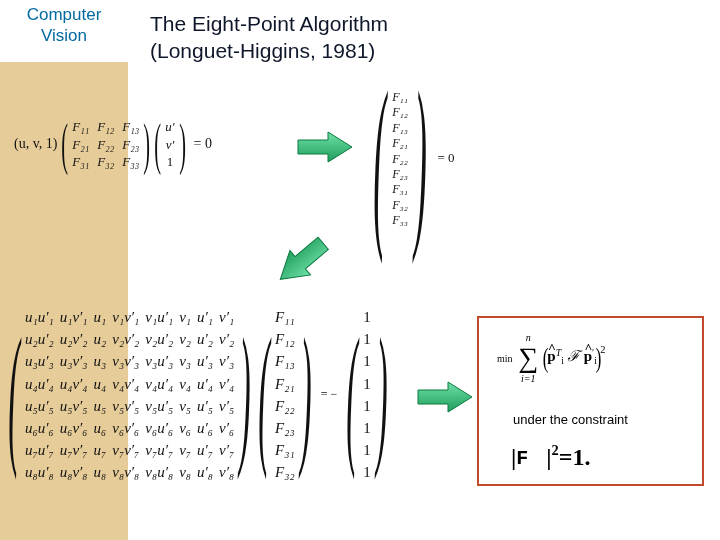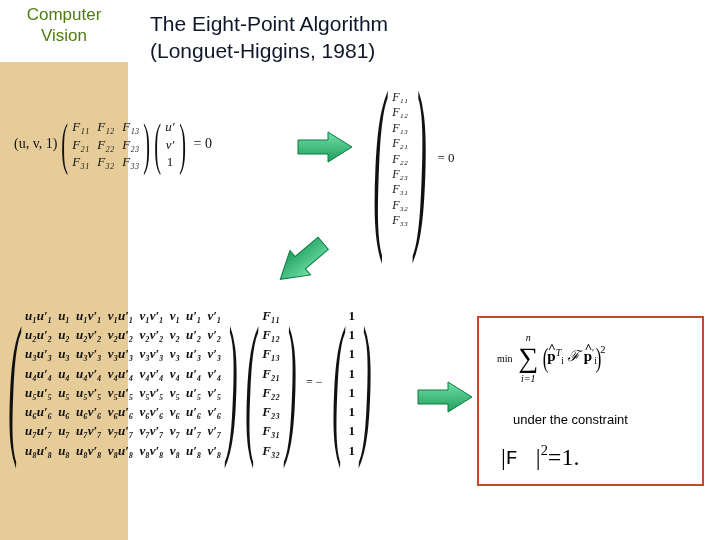--- a/index.html
+++ b/index.html
@@ -21,21 +21,21 @@
     position: absolute;
     left: 0; top: 0;
     width: 128px; height: 62px;
     background: #fff;
   }
   .brand {
     position: absolute;
     left: 0; top: 4px;
     width: 128px;
     text-align: center;
-    color: #4d7c0f;
+    color: #0369a1;
     font-size: 17px;
     line-height: 1.25;
   }
   .title {
     position: absolute;
     left: 150px; top: 10px;
     font-size: 21px;
     font-family: Verdana, Geneva, sans-serif;
     color: #0f172a;
     line-height: 1.3;
@@ -63,21 +63,21 @@
     display: inline-block;
     margin: 0 -6px;
   }
   .paren-tall { font-size: 190px; line-height: 0.75; margin: 0 -22px; transform: scaleX(0.2); }
   .mcol { display: inline-block; text-align: center; padding: 0 4px; line-height: 1.35; font-size: 13px; }
   .mcol div { display:block; }
   .mcol-tall { line-height: 1.28; font-size: 12px; padding: 0 3px; }
   .eq2 { left: 368px; top: 88px; font-size: 13px; }
   .eq3 { left: 6px; top: 306px; font-size: 12px; }
   .paren-xtall { font-size: 156px; line-height: 0.80; margin: 0 -18px; transform: scaleX(0.22); }
-  .mcol-8 { line-height: 1.48; font-size: 13px; padding: 0 3px; text-align: center; font-weight: bold; }
+  .mcol-8 { line-height: 1.48; font-size: 15px; padding: 0 3px; text-align: center; }
   .sub { font-size: 0.65em; vertical-align: -0.25em; font-style: normal; }
   .sup { font-size: 0.65em; vertical-align: 0.55em; font-style: normal; }
   .supi { font-size: 0.65em; vertical-align: 0.55em; }
   
   .cbox {
     position: absolute;
     left: 477px; top: 316px;
     width: 227px; height: 170px;
     border: 2px solid #c24a2a;
     background: #fff;
@@ -102,23 +102,24 @@
   .sum .bot { position: absolute; bottom: -12px; left: 0; right: 0; font-size: 10px; font-style: italic; }
   .bigp { font-size: 28px; font-style: normal; vertical-align: middle; display:inline-block; transform: scaleX(0.6); margin: 0 -3px;}
   .constraint-text {
     position: absolute;
     left: 34px; top: 94px;
     font-family: Liberation Sans, sans-serif;
     font-size: 13px;
   }
   .constraint-eq {
     position: absolute;
-    left: 22px; top: 124px;
+    left: 32px; top: 124px;
     font-family: "Times New Roman", serif;
     font-size: 24px;
+    font-weight: bold;
   }
   .constraint-eq .f { font-family: "Courier New", monospace; font-size: 20px; font-style: normal; vertical-align: 1px;}
   .constraint-eq .sp { display:inline-block; width: 18px; }
   .sq { font-size: 0.7em; vertical-align: 0.8em; font-style: normal; }
   .cal { font-family: "Times New Roman", serif; }
   .bold { font-weight: bold; font-style: normal; }
   .hat { position: relative; }
   .hat::before {
     content: "^";
     position: absolute;
@@ -233,58 +234,58 @@
         <div>u₁u′₁</div>
         <div>u₂u′₂</div>
         <div>u₃u′₃</div>
         <div>u₄u′₄</div>
         <div>u₅u′₅</div>
         <div>u₆u′₆</div>
         <div>u₇u′₇</div>
         <div>u₈u′₈</div>
       </span>
     <span class="mcol mcol-8">
+        <div>u₁v′₁</div>
+        <div>u₂v′₂</div>
+        <div>u₃v′₃</div>
+        <div>u₄v′₄</div>
+        <div>u₅v′₅</div>
+        <div>u₆v′₆</div>
+        <div>u₇v′₇</div>
+        <div>u₈v′₈</div>
+      </span>
+    <span class="mcol mcol-8">
         <div>u₁</div>
         <div>u₂</div>
         <div>u₃</div>
         <div>u₄</div>
         <div>u₅</div>
         <div>u₆</div>
         <div>u₇</div>
         <div>u₈</div>
       </span>
     <span class="mcol mcol-8">
-        <div>u₁v′₁</div>
-        <div>u₂v′₂</div>
-        <div>u₃v′₃</div>
-        <div>u₄v′₄</div>
-        <div>u₅v′₅</div>
-        <div>u₆v′₆</div>
-        <div>u₇v′₇</div>
-        <div>u₈v′₈</div>
+        <div>v₁v′₁</div>
+        <div>v₂v′₂</div>
+        <div>v₃v′₃</div>
+        <div>v₄v′₄</div>
+        <div>v₅v′₅</div>
+        <div>v₆v′₆</div>
+        <div>v₇v′₇</div>
+        <div>v₈v′₈</div>
       </span>
     <span class="mcol mcol-8">
         <div>v₁u′₁</div>
         <div>v₂u′₂</div>
         <div>v₃u′₃</div>
         <div>v₄u′₄</div>
         <div>v₅u′₅</div>
         <div>v₆u′₆</div>
         <div>v₇u′₇</div>
         <div>v₈u′₈</div>
-      </span>
-    <span class="mcol mcol-8">
-        <div>v₁v′₁</div>
-        <div>v₂v′₂</div>
-        <div>v₃v′₃</div>
-        <div>v₄v′₄</div>
-        <div>v₅v′₅</div>
-        <div>v₆v′₆</div>
-        <div>v₇v′₇</div>
-        <div>v₈v′₈</div>
       </span>
     <span class="mcol mcol-8">
         <div>v₁</div>
         <div>v₂</div>
         <div>v₃</div>
         <div>v₄</div>
         <div>v₅</div>
         <div>v₆</div>
         <div>v₇</div>
         <div>v₈</div>

